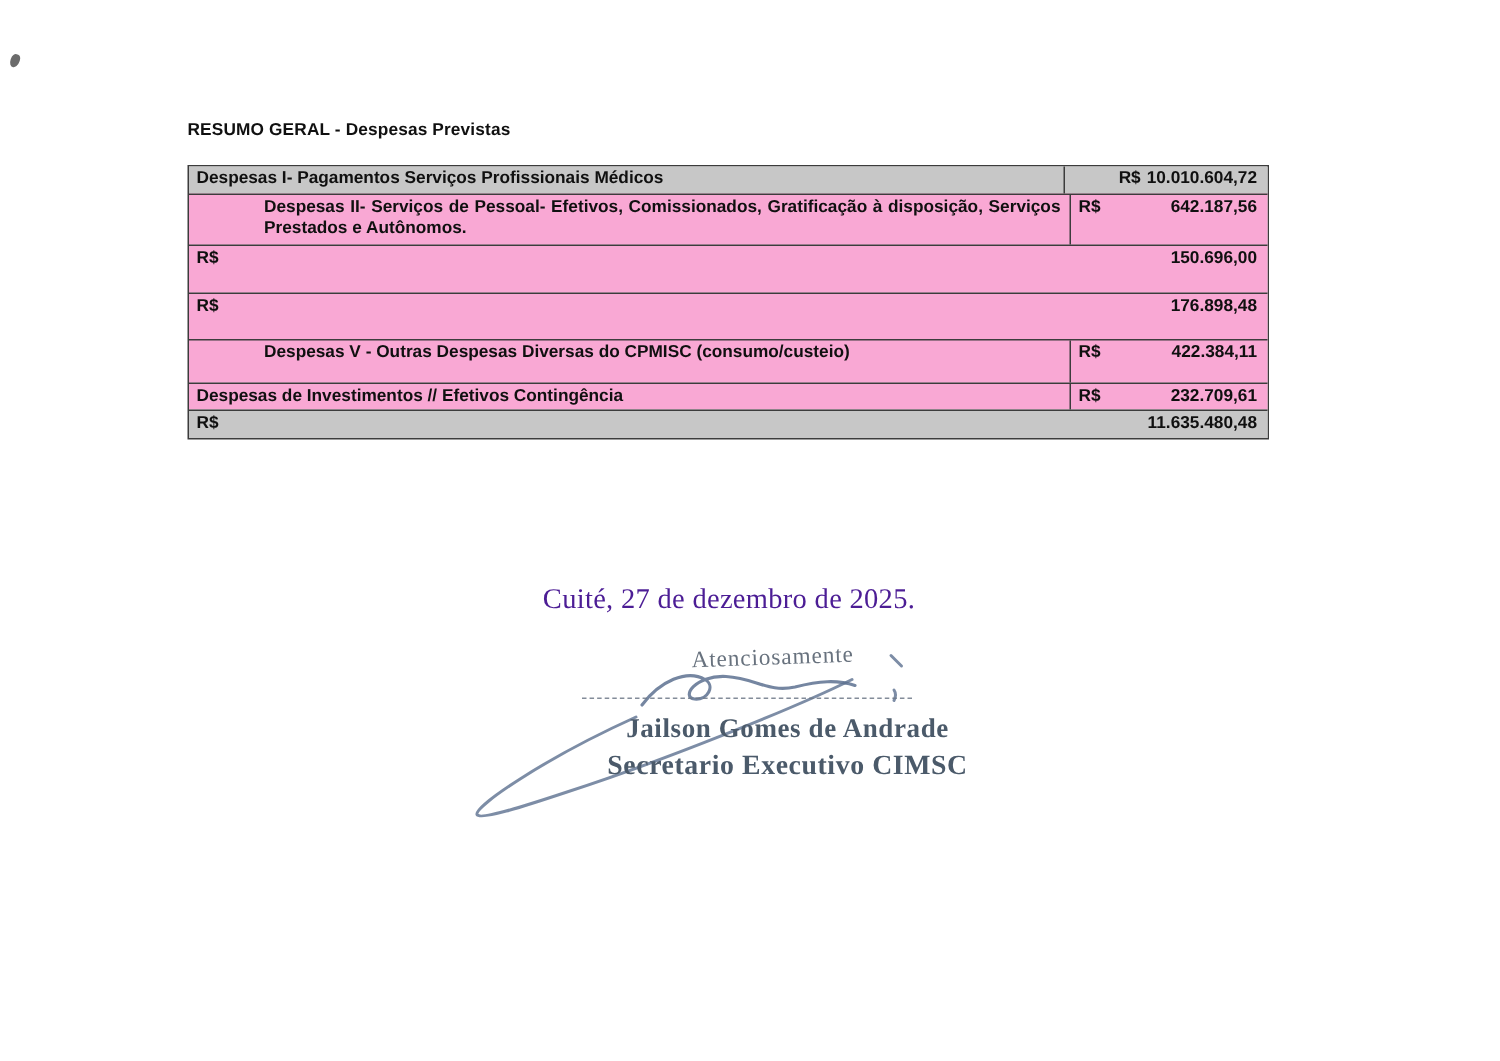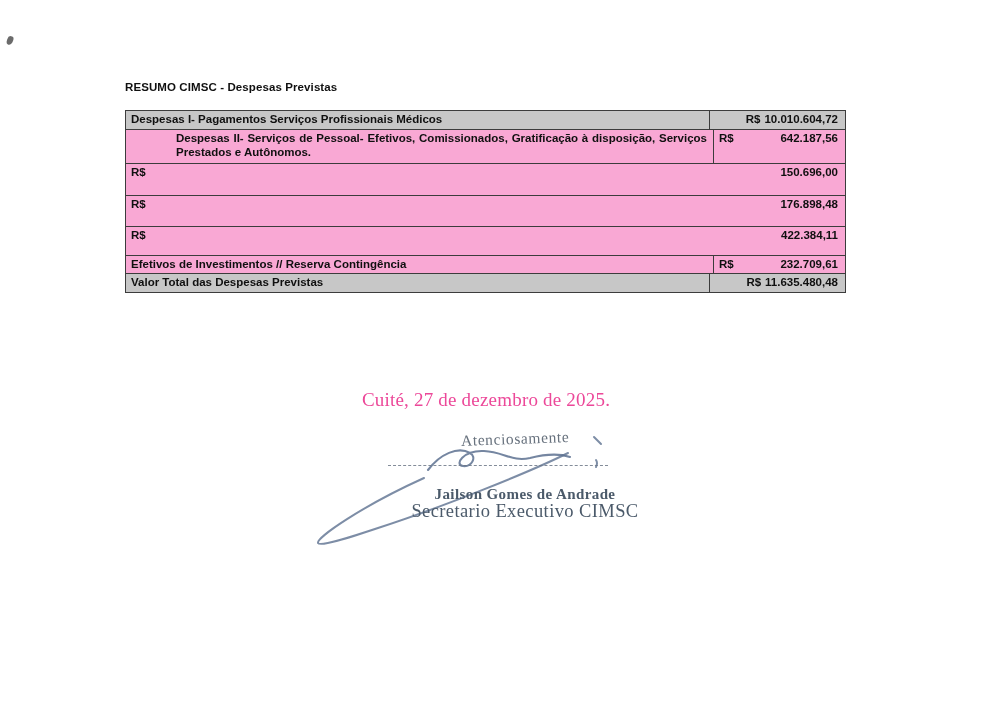--- a/index.html
+++ b/index.html
@@ -45,53 +45,53 @@
     border-right: 1px solid var(--border, #3c3c3c);
   }
   .trow.indent .tcell.label { padding-left: 50px; text-align: justify; }
   .tcell.value {
     flex: 1; display: flex; justify-content: space-between;
     gap: 4px; padding: 1px 7px 2px 5px; align-items: flex-start;
   }
   .date-line {
     position: absolute; left: 125px; top: 389px; width: 722px;
     text-align: center; font-family: "Liberation Serif", serif;
-    font-size: 19px; color: #ec4899; letter-spacing: 0.2px;
+    font-size: 19px; color: #4c1d95; letter-spacing: 0.2px;
   }
   .closing {
     position: absolute; left: 461px; top: 430px;
     font-family: "Liberation Serif", serif; font-size: 15.5px;
     color: #68727e; transform: rotate(-2deg); letter-spacing: 0.6px;
   }
   .sig-svg { position: absolute; left: 300px; top: 420px; }
   .sig-line {
     position: absolute; left: 388px; top: 453px; width: 220px; height: 13px;
     border-bottom: 1.6px dashed #6e7988; opacity: 0.85;
   }
   .signer-name {
-    position: absolute; left: 355px; top: 486px; width: 340px;
+    position: absolute; left: 355px; top: 475px; width: 340px;
     text-align: center; font-family: "Liberation Serif", serif;
-    font-size: 15px; font-weight: 600; color: var(--sigtext, #4b5a6a);
+    font-size: 18px; font-weight: 600; color: var(--sigtext, #4b5a6a);
     letter-spacing: 0.4px;
   }
   .signer-title {
     position: absolute; left: 355px; top: 501px; width: 340px;
     text-align: center; font-family: "Liberation Serif", serif;
-    font-size: 18.5px; font-weight: 400; color: var(--sigtext, #4b5a6a);
+    font-size: 18.5px; font-weight: 700; color: var(--sigtext, #4b5a6a);
     letter-spacing: 0.4px;
   }
 </style>
 </head>
 <body>
 
 <div class="page">
 
   <div class="scan-artifact"></div>
 
-  <div class="doc-title">RESUMO CIMSC - Despesas Previstas</div>
+  <div class="doc-title">RESUMO GERAL - Despesas Previstas</div>
 
   <div class="table">
       <div class="trow shaded">
         <div class="tcell label">Despesas I- Pagamentos Serviços Profissionais Médicos</div>
         <div class="tcell value">
           <span>R$</span>
           <span>10.010.604,72</span>
         </div>
       </div>
       <div class="trow indent">
@@ -107,34 +107,34 @@
           <span>150.696,00</span>
         </div>
       </div>
       <div class="trow indent">
         <div class="tcell value">
           <span>R$</span>
           <span>176.898,48</span>
         </div>
       </div>
       <div class="trow indent">
+        <div class="tcell label">Despesas V - Outras Despesas Diversas do CPMISC (consumo/custeio)</div>
         <div class="tcell value">
           <span>R$</span>
           <span>422.384,11</span>
         </div>
       </div>
       <div class="trow plain">
-        <div class="tcell label">Efetivos de Investimentos // Reserva Contingência</div>
+        <div class="tcell label">Despesas de Investimentos // Efetivos Contingência</div>
         <div class="tcell value">
           <span>R$</span>
           <span>232.709,61</span>
         </div>
       </div>
       <div class="trow shaded">
-        <div class="tcell label">Valor Total das Despesas Previstas</div>
         <div class="tcell value">
           <span>R$</span>
           <span>11.635.480,48</span>
         </div>
       </div>
     </div>
 
   <div class="date-line">Cuité, 27 de dezembro de 2025.</div>
 
   <div class="closing">Atenciosamente</div>

